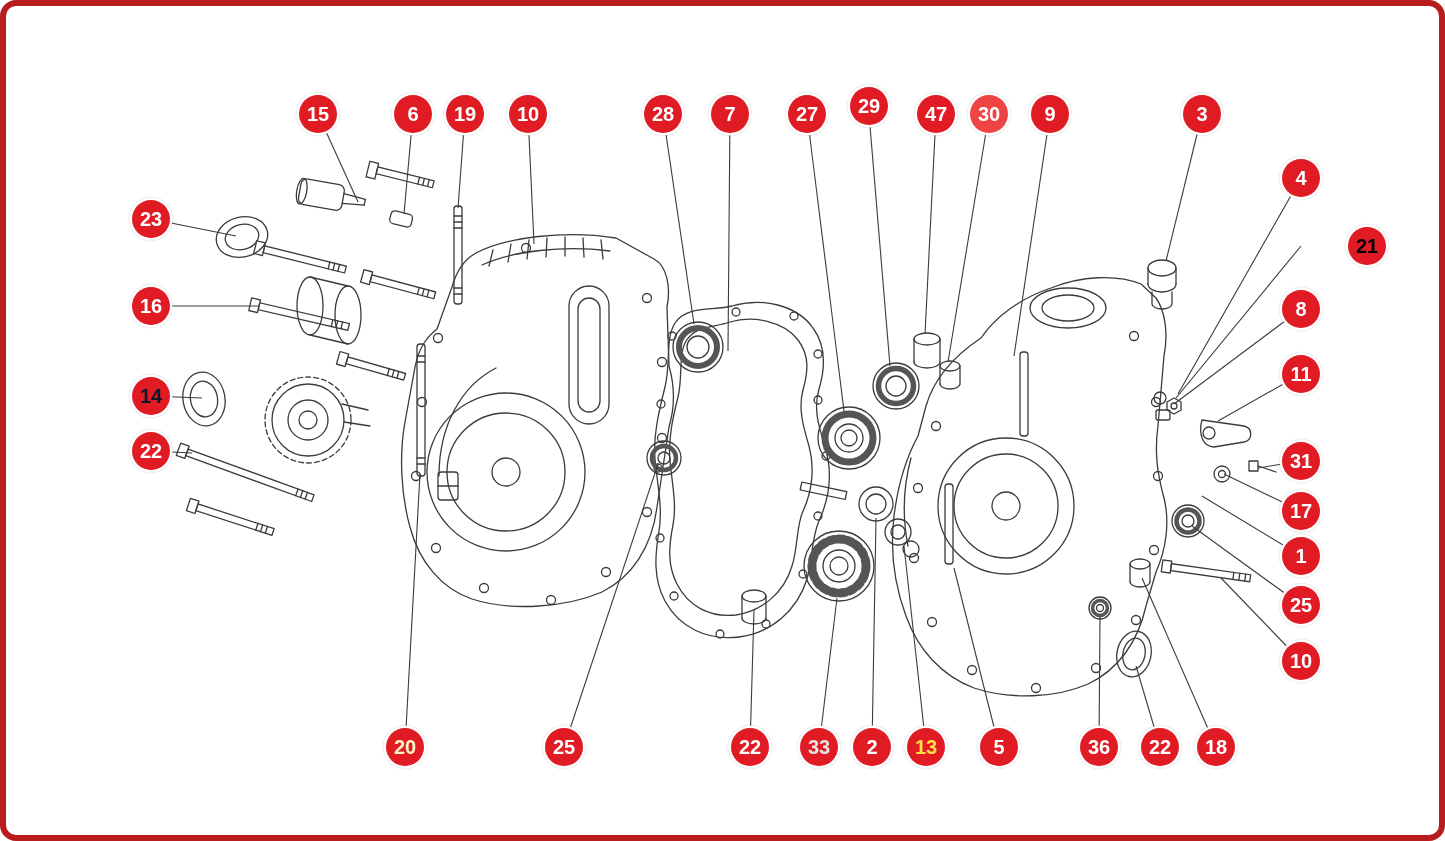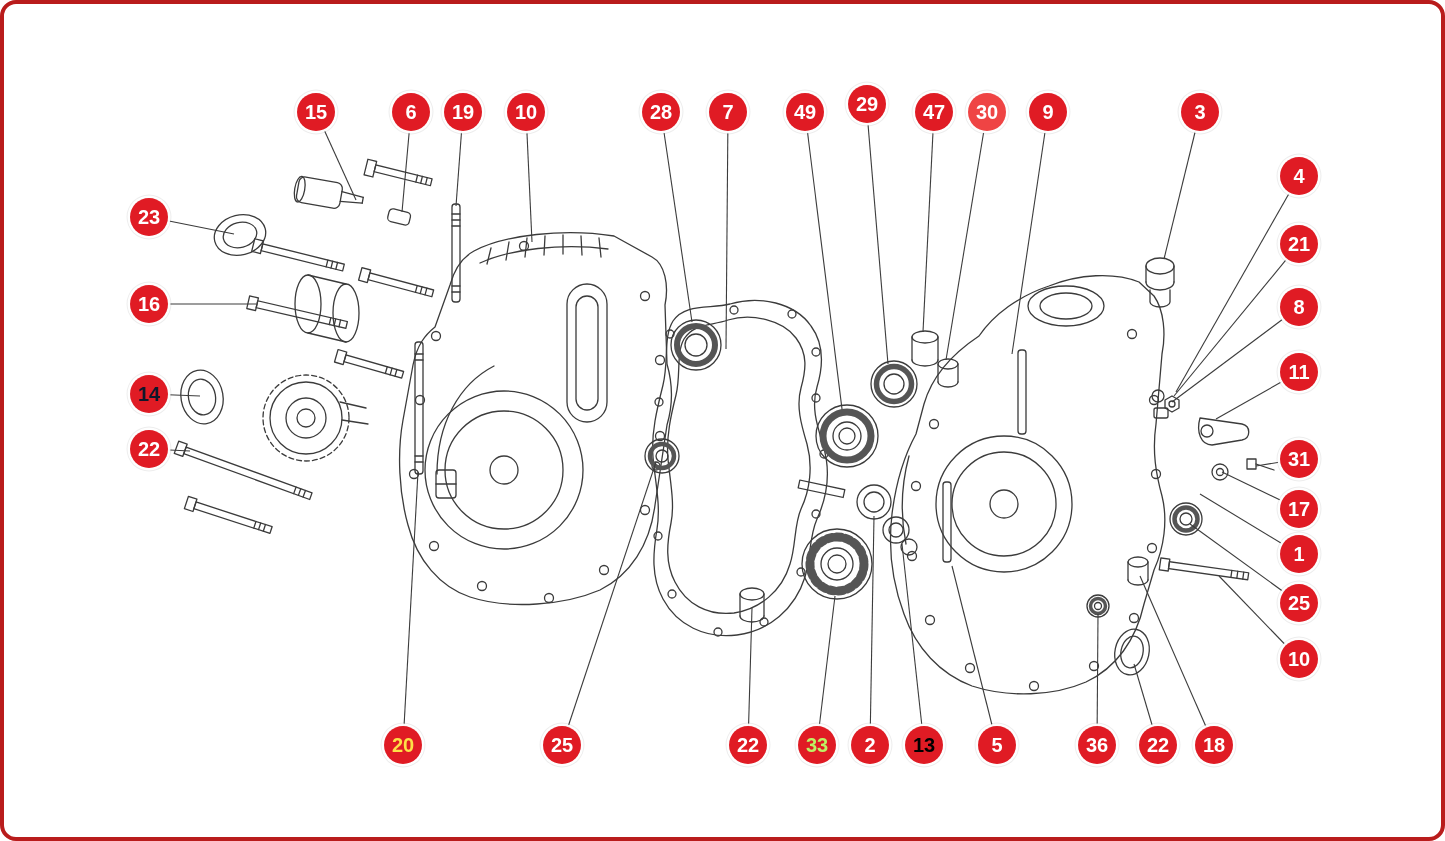--- a/index.html
+++ b/index.html
@@ -1,21 +1,21 @@
 <!DOCTYPE html>
 <html><head>
 <meta charset="utf-8">
 <style>
   html,body{margin:0;padding:0;background:#ffffff;}
   #stage{
     position:relative;
     width:1445px;height:841px;
     background:#ffffff;
     font-family:"Liberation Sans", sans-serif;
-    border:4px solid #b91c1c;
+    border:6px solid #b91c1c;
     border-radius:16px;
     box-sizing:border-box;
     overflow:hidden;
   }
   #art,#leaders{position:absolute;left:0;top:0;}
   .callout{
     position:absolute;
     width:38px;height:38px;
     margin-left:-19px;margin-top:-19px;
     border-radius:50%;
@@ -365,43 +365,43 @@
       </g>
   </svg>
 
   <div id="callout-layer">
       <div class="callout" style="left: 312px; top: 108px; background: rgb(224, 27, 36); color: rgb(255, 255, 255);">15</div>
       <div class="callout" style="left: 407px; top: 108px; background: rgb(224, 27, 36); color: rgb(255, 255, 255);">6</div>
       <div class="callout" style="left: 459px; top: 108px; background: rgb(224, 27, 36); color: rgb(255, 255, 255);">19</div>
       <div class="callout" style="left: 522px; top: 108px; background: rgb(224, 27, 36); color: rgb(255, 255, 255);">10</div>
       <div class="callout" style="left: 657px; top: 108px; background: rgb(224, 27, 36); color: rgb(255, 255, 255);">28</div>
       <div class="callout" style="left: 724px; top: 108px; background: rgb(224, 27, 36); color: rgb(255, 255, 255);">7</div>
-      <div class="callout" style="left: 801px; top: 108px; background: rgb(224, 27, 36); color: rgb(255, 255, 255);">49</div>
+      <div class="callout" style="left: 801px; top: 108px; background: rgb(224, 27, 36); color: rgb(255, 255, 255);">27</div>
       <div class="callout" style="left: 863px; top: 100px; background: rgb(224, 27, 36); color: rgb(255, 255, 255);">29</div>
       <div class="callout" style="left: 930px; top: 108px; background: rgb(224, 27, 36); color: rgb(255, 255, 255);">47</div>
       <div class="callout" style="left: 983px; top: 108px; background: #ef4444; color: rgb(255, 255, 255);">30</div>
       <div class="callout" style="left: 1044px; top: 108px; background: rgb(224, 27, 36); color: rgb(255, 255, 255);">9</div>
       <div class="callout" style="left: 1196px; top: 108px; background: rgb(224, 27, 36); color: rgb(255, 255, 255);">3</div>
       <div class="callout" style="left: 1295px; top: 172px; background: rgb(224, 27, 36); color: rgb(255, 255, 255);">4</div>
-      <div class="callout" style="left: 1295px; top: 240px; background: rgb(224, 27, 36); color: #ffffff;">21</div>
+      <div class="callout" style="left: 1361px; top: 240px; background: rgb(224, 27, 36); color: #000000;">21</div>
       <div class="callout" style="left: 1295px; top: 303px; background: rgb(224, 27, 36); color: rgb(255, 255, 255);">8</div>
       <div class="callout" style="left: 1295px; top: 368px; background: rgb(224, 27, 36); color: rgb(255, 255, 255);">11</div>
       <div class="callout" style="left: 1295px; top: 455px; background: rgb(224, 27, 36); color: rgb(255, 255, 255);">31</div>
       <div class="callout" style="left: 1295px; top: 505px; background: rgb(224, 27, 36); color: rgb(255, 255, 255);">17</div>
       <div class="callout" style="left: 1295px; top: 550px; background: rgb(224, 27, 36); color: rgb(255, 255, 255);">1</div>
       <div class="callout" style="left: 1295px; top: 599px; background: rgb(224, 27, 36); color: rgb(255, 255, 255);">25</div>
       <div class="callout" style="left: 1295px; top: 655px; background: rgb(224, 27, 36); color: rgb(255, 255, 255);">10</div>
       <div class="callout" style="left: 145px; top: 213px; background: rgb(224, 27, 36); color: rgb(255, 255, 255);">23</div>
       <div class="callout" style="left: 145px; top: 300px; background: rgb(224, 27, 36); color: rgb(255, 255, 255);">16</div>
       <div class="callout" style="left: 145px; top: 390px; background: rgb(224, 27, 36); color: #0f172a;">14</div>
       <div class="callout" style="left: 145px; top: 445px; background: rgb(224, 27, 36); color: rgb(255, 255, 255);">22</div>
-      <div class="callout" style="left: 399px; top: 741px; background: rgb(224, 27, 36); color: #fde047;">20</div>
+      <div class="callout" style="left: 399px; top: 741px; background: rgb(224, 27, 36); color: #fef9c3;">20</div>
       <div class="callout" style="left: 558px; top: 741px; background: rgb(224, 27, 36); color: rgb(255, 255, 255);">25</div>
       <div class="callout" style="left: 744px; top: 741px; background: rgb(224, 27, 36); color: rgb(255, 255, 255);">22</div>
-      <div class="callout" style="left: 813px; top: 741px; background: rgb(224, 27, 36); color: #bef264;">33</div>
+      <div class="callout" style="left: 813px; top: 741px; background: rgb(224, 27, 36); color: #e5e5e5;">33</div>
       <div class="callout" style="left: 866px; top: 741px; background: rgb(224, 27, 36); color: rgb(255, 255, 255);">2</div>
-      <div class="callout" style="left: 920px; top: 741px; background: rgb(224, 27, 36); color: #000000; text-align: center;">13</div>
+      <div class="callout" style="left: 920px; top: 741px; background: rgb(224, 27, 36); color: #fde047; text-align: center;">13</div>
       <div class="callout" style="left: 993px; top: 741px; background: rgb(224, 27, 36); color: rgb(255, 255, 255);">5</div>
       <div class="callout" style="left: 1093px; top: 741px; background: rgb(224, 27, 36); color: rgb(255, 255, 255);">36</div>
       <div class="callout" style="left: 1154px; top: 741px; background: rgb(224, 27, 36); color: rgb(255, 255, 255);">22</div>
       <div class="callout" style="left: 1210px; top: 741px; background: rgb(224, 27, 36); color: rgb(255, 255, 255);">18</div>
     </div>
 </div>
 
 </body></html>

